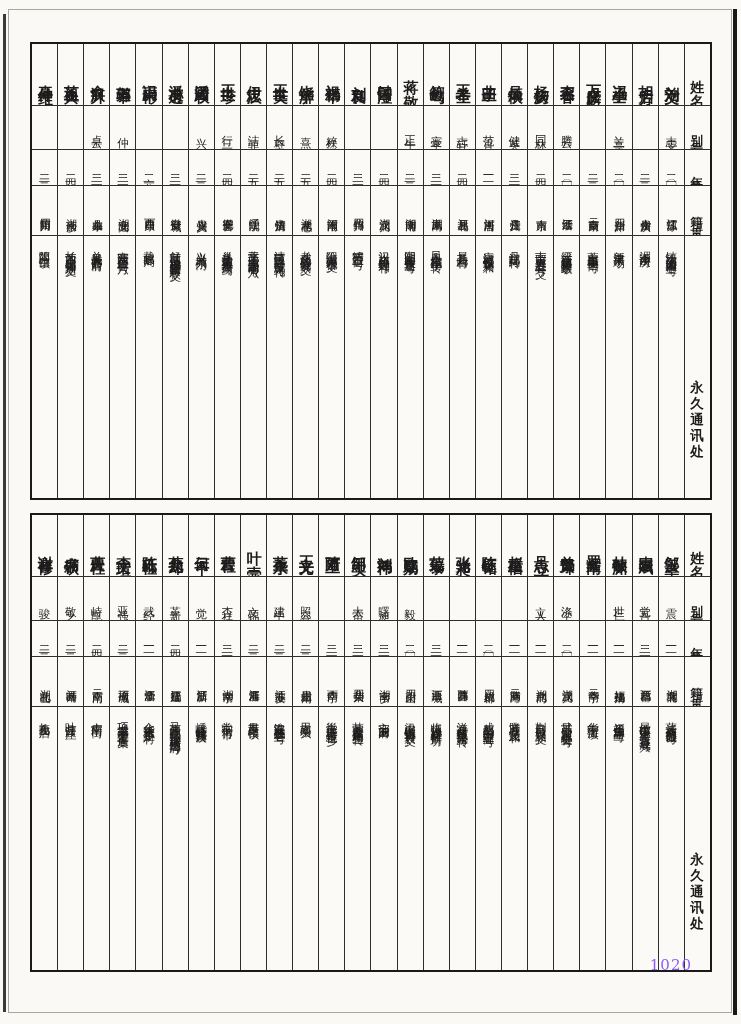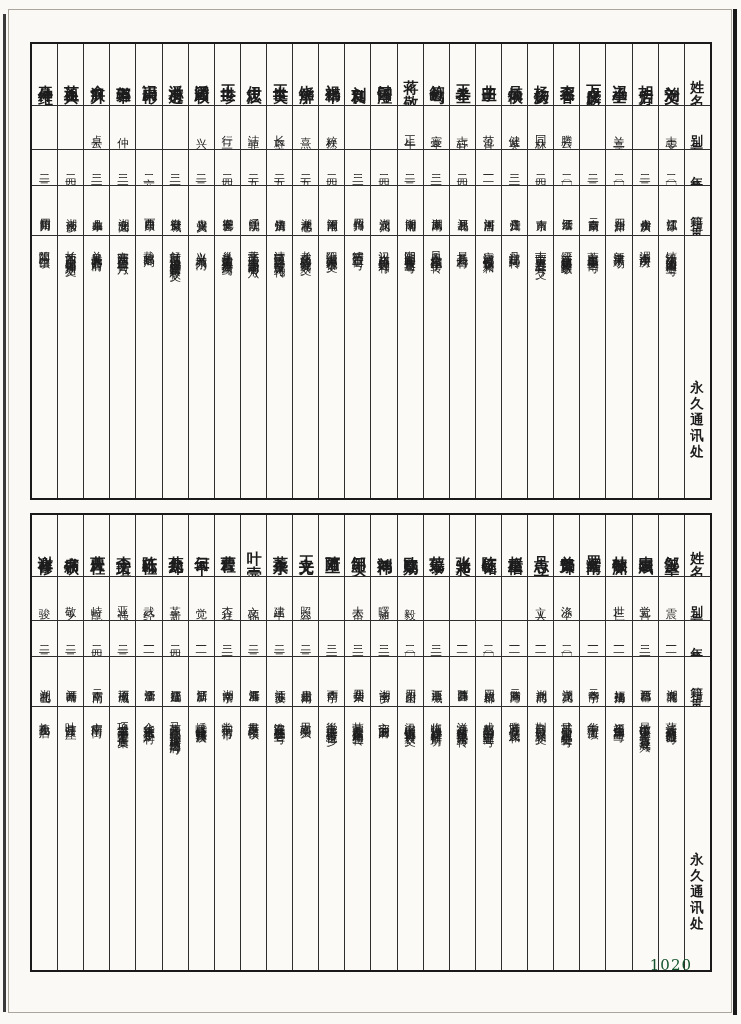--- a/index.html
+++ b/index.html
@@ -54,21 +54,21 @@
   
   .header-col .vtext{font-weight:700;}
   .header-col .r-name .vtext{font-size:14px;letter-spacing:14px;transform:translateY(8px);}
   .header-col .r-alias .vtext{font-size:12.5px;letter-spacing:8px;transform:translateY(4px);}
   .header-col .r-age .vtext{font-size:12.5px;letter-spacing:4px;transform:translateY(2px);}
   .header-col .r-native .vtext{font-size:12.5px;letter-spacing:11px;transform:translateY(6px);}
   .header-col .r-addr{align-items:center;padding-top:0;}
   .header-col .r-addr .vtext{font-size:13.5px;letter-spacing:16px;transform:translateY(42px);}
   .page-number{
     position:absolute;top:956px;right:49px;
-    font-size:15px;letter-spacing:1px;color:#14532d;
+    font-size:15px;letter-spacing:1px;color:#8b5cf6;
     font-family:"DejaVu Serif","Liberation Serif",serif;
   }
 </style>
 </head>
 <body>
 
 <div class="page">
   <div class="scan-frame"></div>
   <div class="edge edge-l"></div>
   <div class="edge edge-r"></div>

